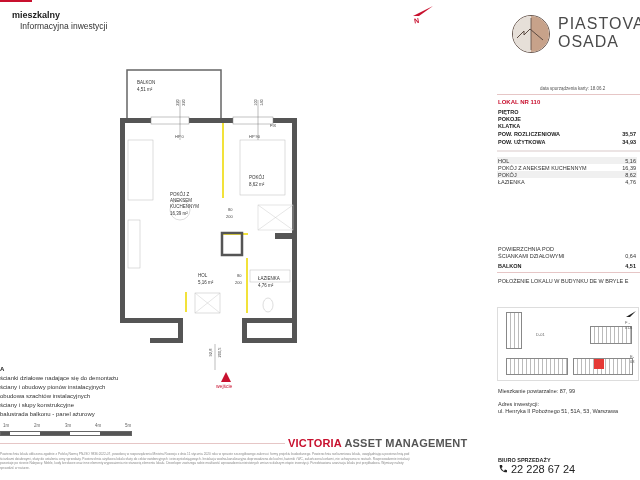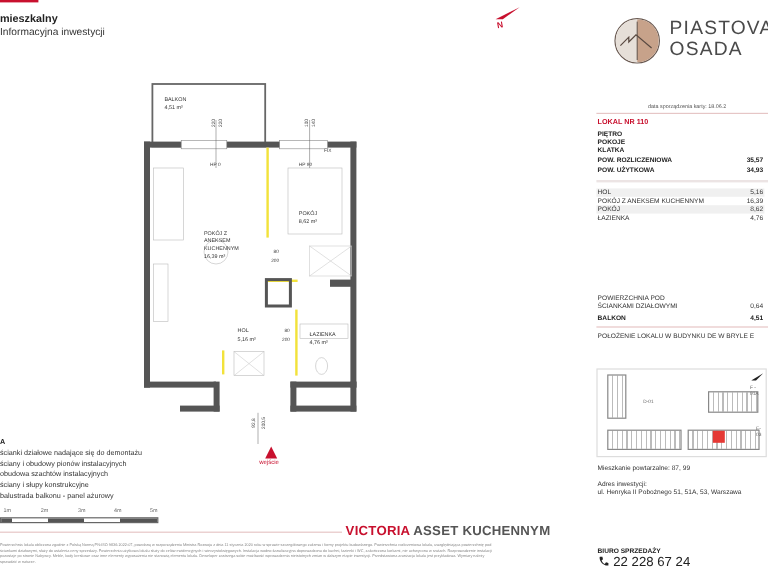--- a/index.html
+++ b/index.html
@@ -2,22 +2,22 @@
 <html><head>
   <meta charset="utf-8">
   <style>
     html, body { margin: 0; padding: 0; }
     body {
       width: 640px; height: 480px; position: relative; overflow: hidden;
       background: #ffffff; font-family: "Liberation Sans", sans-serif; color: #2a2a2a;
     }
     .abs { position: absolute; }
     .top-red-line { left: 0; top: 0; width: 32px; height: 2px; background: #c8102e; }
-    .h-title { left: 0; top: 10px; font-size: 9px; font-weight: bold; color: #222; white-space: nowrap; }
-    .h-sub { left: 0; top: 21px; font-size: 8.5px; color: #333; white-space: nowrap; }
+    .h-title { left: 0; top: 10px; font-size: 9px; font-weight: bold; color: #222; white-space: nowrap; padding-left: 12px; }
+    .h-sub { left: 0; top: 21px; font-size: 8.5px; color: #333; white-space: nowrap; padding-left: 20px; }
 
     
     .north { left: 405px; top: 2px; width: 30px; height: 22px; }
 
     
     .logo-circle { left: 512px; top: 15px; width: 36px; height: 36px; border-radius: 50%; overflow: hidden; border: 1px solid #6a5a52; }
     .logo-left { position: absolute; left: 0; top: 0; width: 50%; height: 100%; background: #e6dfd8; }
     .logo-right { position: absolute; right: 0; top: 0; width: 50%; height: 100%; background: #c7a28a; }
     .logo-text { left: 558px; top: 15px; font-size: 16px; letter-spacing: 1px; color: #4a4a4a; line-height: 18px; font-weight: normal; }
 
@@ -227,14 +227,14 @@
 <div class="abs legend-item" style="top:411px">balustrada balkonu - panel ażurowy</div>
 
 <div class="abs scale-label" style="left:3px;top:423px">1m</div>
 <div class="abs scale-label" style="left:34px;top:423px">2m</div>
 <div class="abs scale-label" style="left:65px;top:423px">3m</div>
 <div class="abs scale-label" style="left:95px;top:423px">4m</div>
 <div class="abs scale-label" style="left:125px;top:423px">5m</div>
 <div class="abs" style="left:0;top:431px;width:130px;height:3px;border:0.5px solid #666;background:linear-gradient(90deg,#555 0 7%,#fff 7% 30%,#555 30% 53%,#fff 53% 76%,#555 76% 100%)"></div>
 
 <div class="abs footer-line"></div>
-<div class="abs vam"><span class="red">VICTORIA</span> <span class="gray">ASSET KUCHENNYM</span></div>
+<div class="abs vam"><span class="red">VICTORIA</span> <span class="gray">ASSET MANAGEMENT</span></div>
 <div class="abs disclaimer">Powierzchnia lokalu obliczona zgodnie z Polską Normą PN-ISO 9836:2022-07, powołaną w rozporządzeniu Ministra Rozwoju z dnia 11 stycznia 2020 roku w sprawie szczegółowego zakresu i formy projektu budowlanego. Powierzchnia rozliczeniowa lokalu, uwzględniająca powierzchnię pod ściankami działowymi, służy do ustalenia ceny sprzedaży. Powierzchnia użytkowa lokalu służy do celów ewidencyjnych i wieczystoksięgowych. Instalacja wodno-kanalizacyjna doprowadzona do kuchni, łazienki i WC, zakończona korkami, nie uchwycona w rzutach. Rozprowadzenie instalacji pozostaje po stronie Nabywcy. Meble, kody kreskowe oraz inne elementy wyposażenia nie stanowią elementu lokalu. Deweloper zastrzega sobie możliwość wprowadzenia nieistotnych zmian w dalszym etapie inwestycji. Przedstawiona aranżacja lokalu jest przykładowa. Wymiary należy sprawdzić w naturze.</div>
 
 </body></html>

